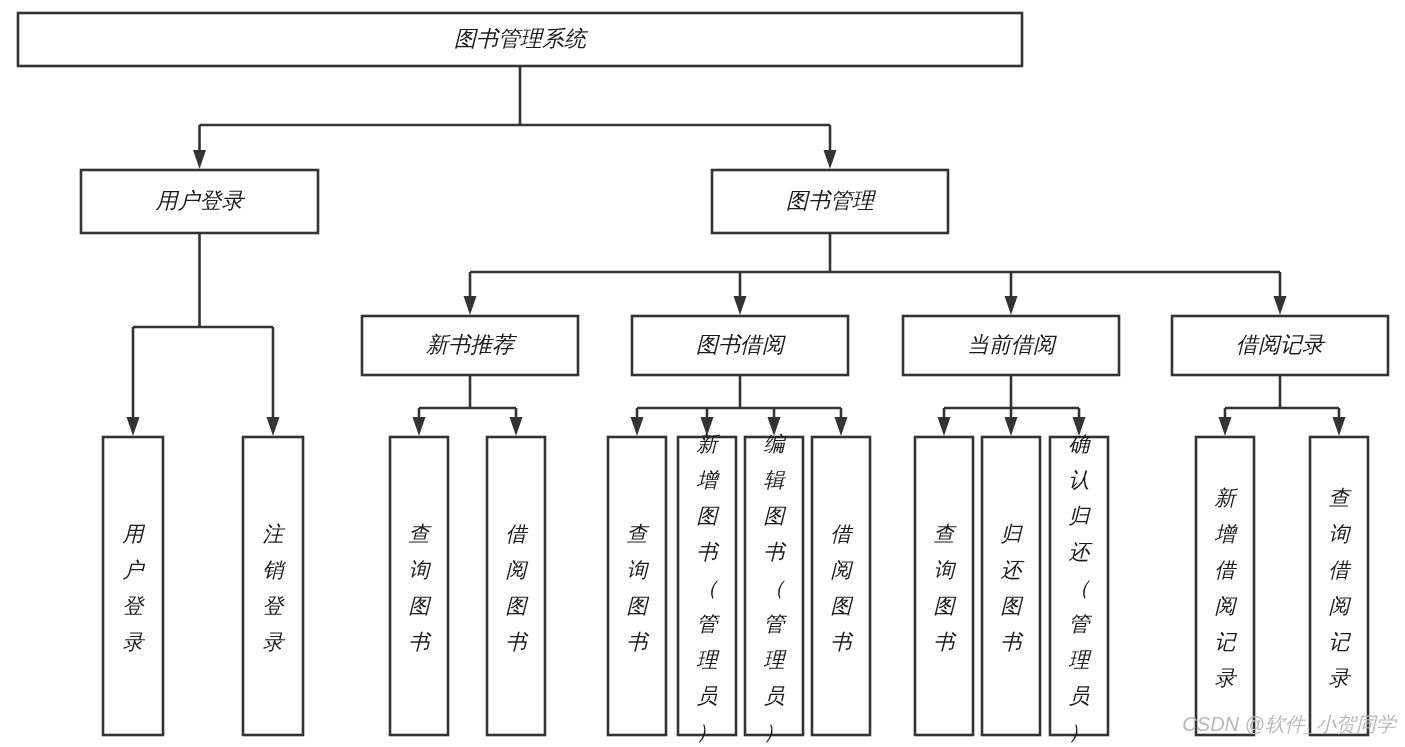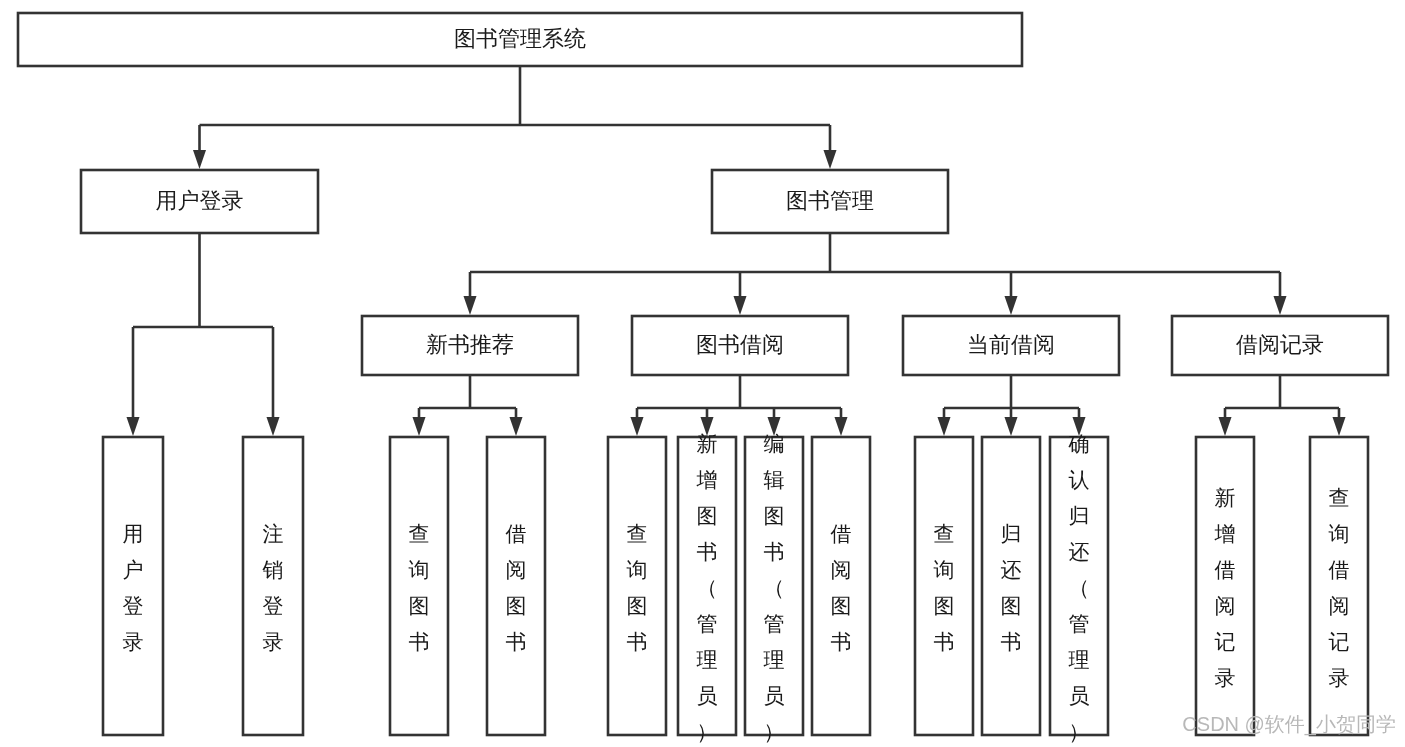--- a/index.html
+++ b/index.html
@@ -13,20 +13,21 @@
     overflow: hidden;
     font-family: "Liberation Sans", "DejaVu Sans", sans-serif;
     position: relative;
   }
   #diagram-root {
     position: absolute;
     left: 0;
     top: 0;
     width: 1405px;
     height: 586px;
+    font-style: italic;
   }
   svg.diagram-canvas {
     display: block;
     width: 1405px;
     height: 747px;
   }
   .node-rect {
     fill: #ffffff;
     stroke: #333333;
     stroke-width: 2.6;

